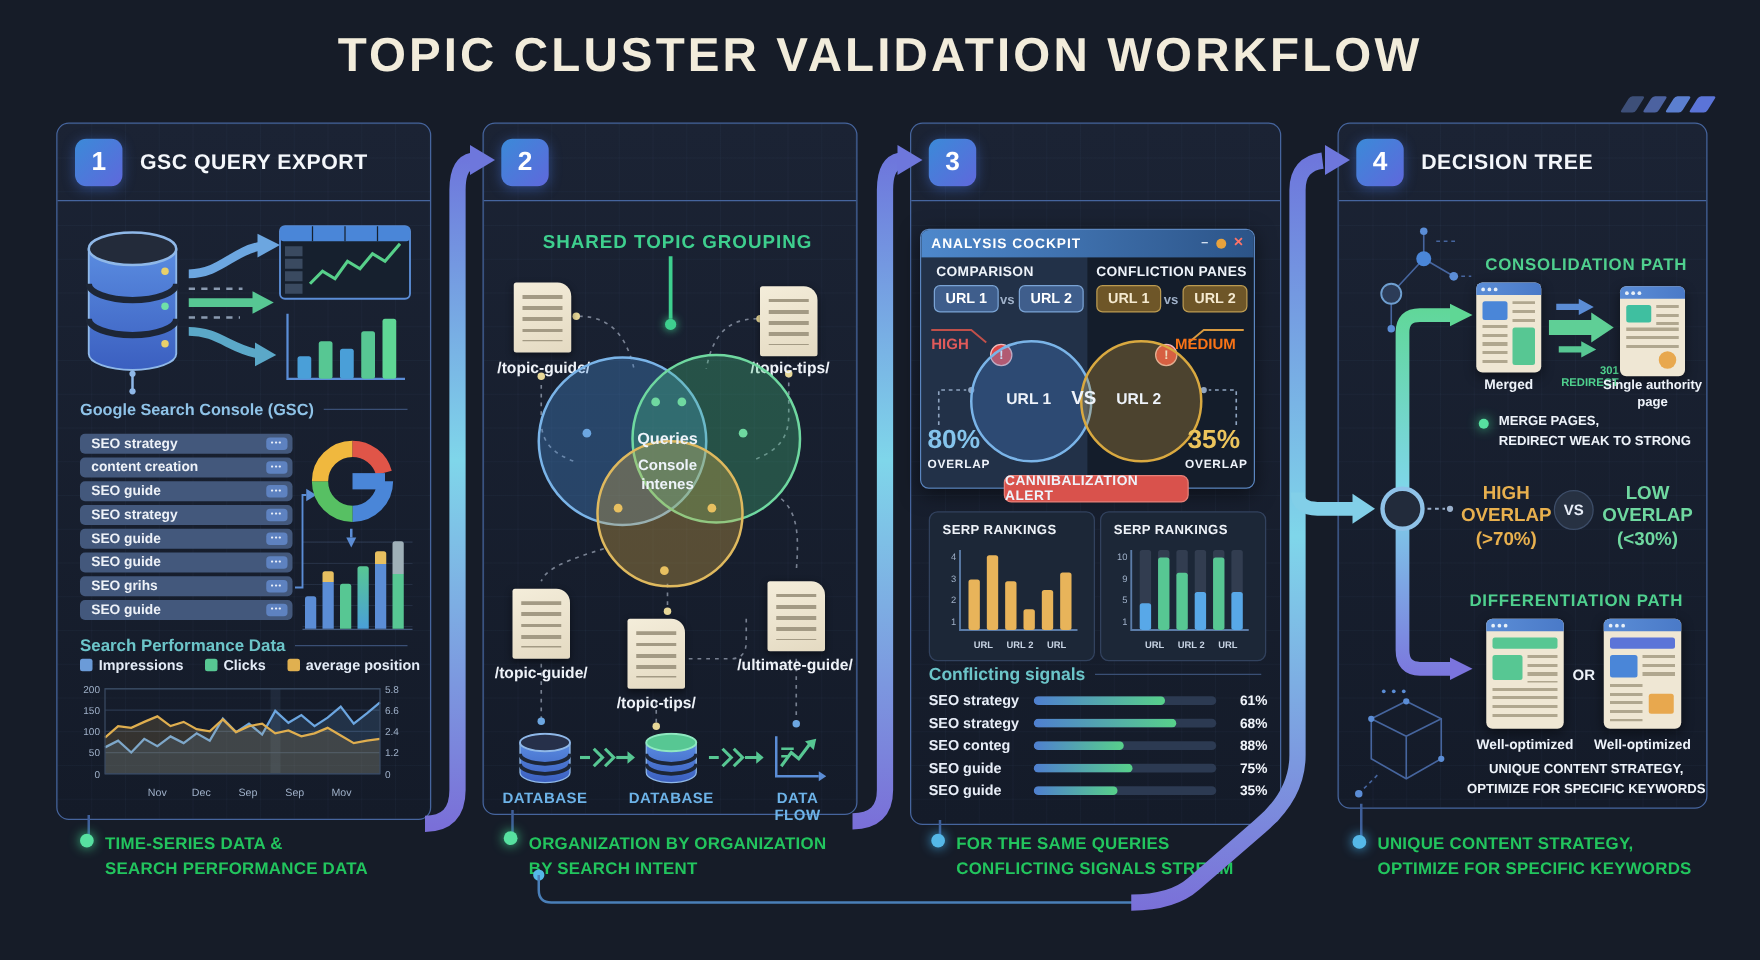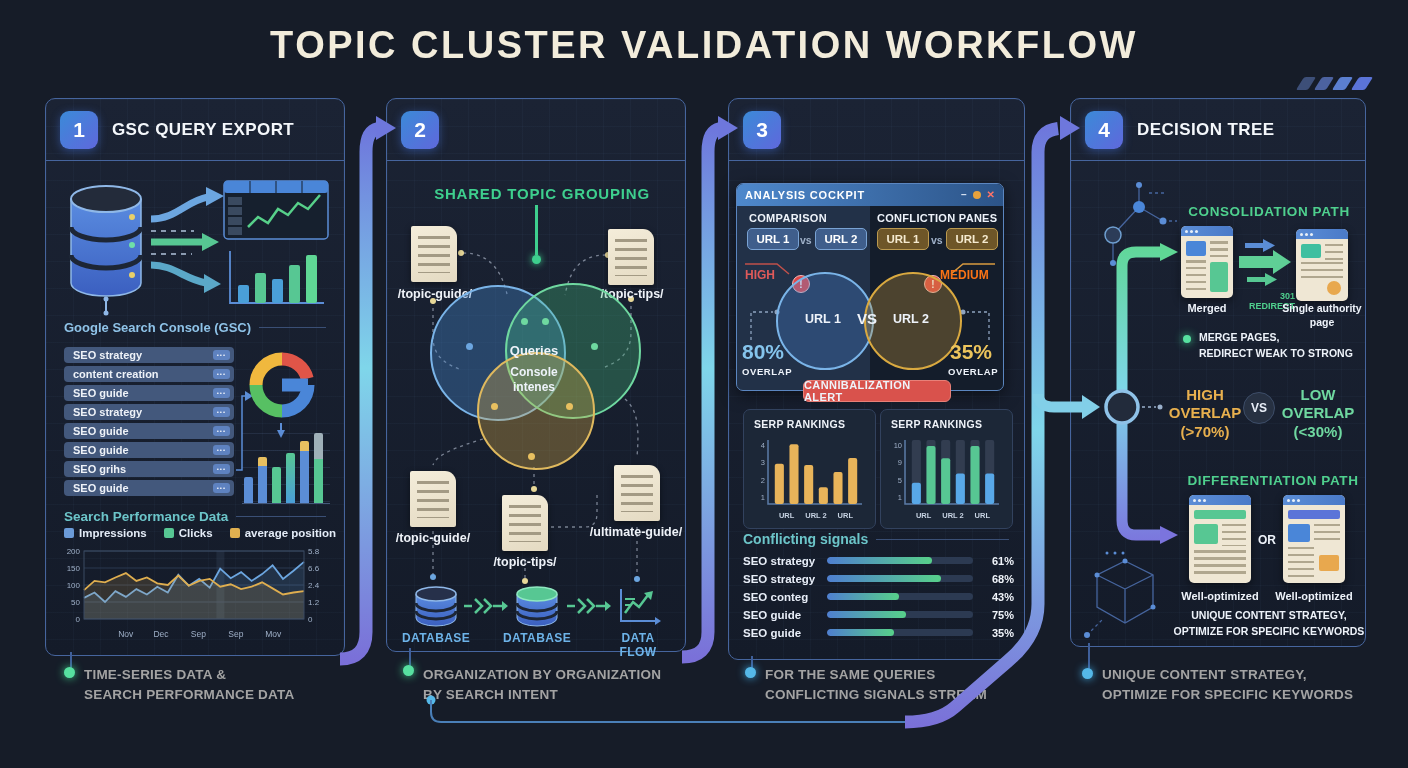--- a/index.html
+++ b/index.html
@@ -20,21 +20,21 @@
   .ptitle{color:#f4f7fb;font-weight:bold;font-size:16px;letter-spacing:.4px;line-height:1.25;}
   .seclabel{position:absolute;display:flex;align-items:center;gap:8px;font-weight:bold;}
   .seclabel::after{content:'';flex:1;height:1px;background:#3a4f75;}
   .qrow{position:absolute;height:16px;width:170px;background:#43587c;border-radius:4px;
         display:flex;align-items:center;justify-content:space-between;padding:0 4px 0 9px;
         color:#eef2f8;font-size:11px;font-weight:bold;box-sizing:border-box;}
   .qmenu{background:#5e82c0;border-radius:3px;color:#e8eef8;font-size:6px;letter-spacing:1px;
          padding:2px 4px;line-height:6px;}
   .leg{position:absolute;display:flex;gap:17px;font-size:11.5px;color:#e4ecf7;font-weight:bold;}
   .leg i{width:10px;height:10px;border-radius:2px;display:inline-block;margin-right:5px;vertical-align:-1px;}
-  .cap{position:absolute;color:#a3a3a3;font-size:13.5px;font-weight:bold;line-height:1.45;letter-spacing:.2px;}
+  .cap{position:absolute;color:#22c55e;font-size:13.5px;font-weight:bold;line-height:1.45;letter-spacing:.2px;}
   .capdot{position:absolute;width:11px;height:11px;border-radius:50%;}
   .dotg{background:#57e0a0;box-shadow:0 0 9px #3fcf8c;}
   .dotb{background:#55b8e8;box-shadow:0 0 9px #3fa8e0;}
   .stem{position:absolute;width:2px;background:#3f5f9a;}
   .doc{position:absolute;width:46px;height:56px;background:linear-gradient(160deg,#f4edda,#e4dac2);
        border-radius:2px 11px 2px 2px;box-shadow:0 2px 6px rgba(0,0,0,.45);}
   .doc .dl{position:absolute;left:7px;right:7px;top:10px;bottom:9px;
        background:repeating-linear-gradient(180deg,#a39a84 0 3px,transparent 3px 9px);}
   .dlabel{position:absolute;color:#eef2f8;font-size:12.5px;font-weight:bold;text-align:center;}
   .vcirc{position:absolute;border-radius:50%;}
@@ -480,21 +480,21 @@
       <span class="cs-track">
           <i class="cs-fill" style="display: block; width: 78%;"></i>
         </span>
       <span class="cs-pct">68%</span>
     </div>
     <div class="cs-row" style="top:490px;">
       <span class="cs-label">SEO conteg</span>
       <span class="cs-track">
           <i class="cs-fill" style="display: block; width: 49%;"></i>
         </span>
-      <span class="cs-pct">43%</span>
+      <span class="cs-pct">88%</span>
     </div>
     <div class="cs-row" style="top:508px;">
       <span class="cs-label">SEO guide</span>
       <span class="cs-track">
           <i class="cs-fill" style="display: block; width: 54%;"></i>
         </span>
       <span class="cs-pct">75%</span>
     </div>
     <div class="cs-row" style="top:526px;">
       <span class="cs-label">SEO guide</span>
@@ -569,21 +569,21 @@
         <div>OVERLAP</div>
         <div>(&gt;70%)</div>
     </div>
     <div class="vscirc" style="left:172px;top:293px;">VS</div>
     <div class="t" style="left:200px;top:287px;width:94px;text-align:center;font-size:15px;line-height:1.22;color:#6fd8a0;">
       <div>LOW</div>
         <div>OVERLAP</div>
         <div>(&lt;30%)</div>
     </div>
 
-    <div class="gtitle" style="left:100px;top:374px;width:204px;">DIFFERENTIATION PATH</div>
+    <div class="gtitle" style="left:88px;top:374px;width:204px;">DIFFERENTIATION PATH</div>
 
     <div class="page" style="left:118px;top:396px;width:62px;height:88px;">
       <div class="pgbar"></div>
       <div class="blk" style="left:5px;top:15px;width:52px;height:9px;background:#57c793;"></div>
       <div class="blk" style="left:5px;top:29px;width:24px;height:20px;background:#57c793;"></div>
       <div class="lines" style="left:33px;top:29px;width:24px;height:22px;"></div>
       <div class="lines" style="left:5px;top:55px;width:52px;height:28px;"></div>
     </div>
     <div class="t" style="left:184px;top:434px;width:24px;text-align:center;font-size:12px;">OR</div>
     <div class="page" style="left:212px;top:396px;width:62px;height:88px;">

